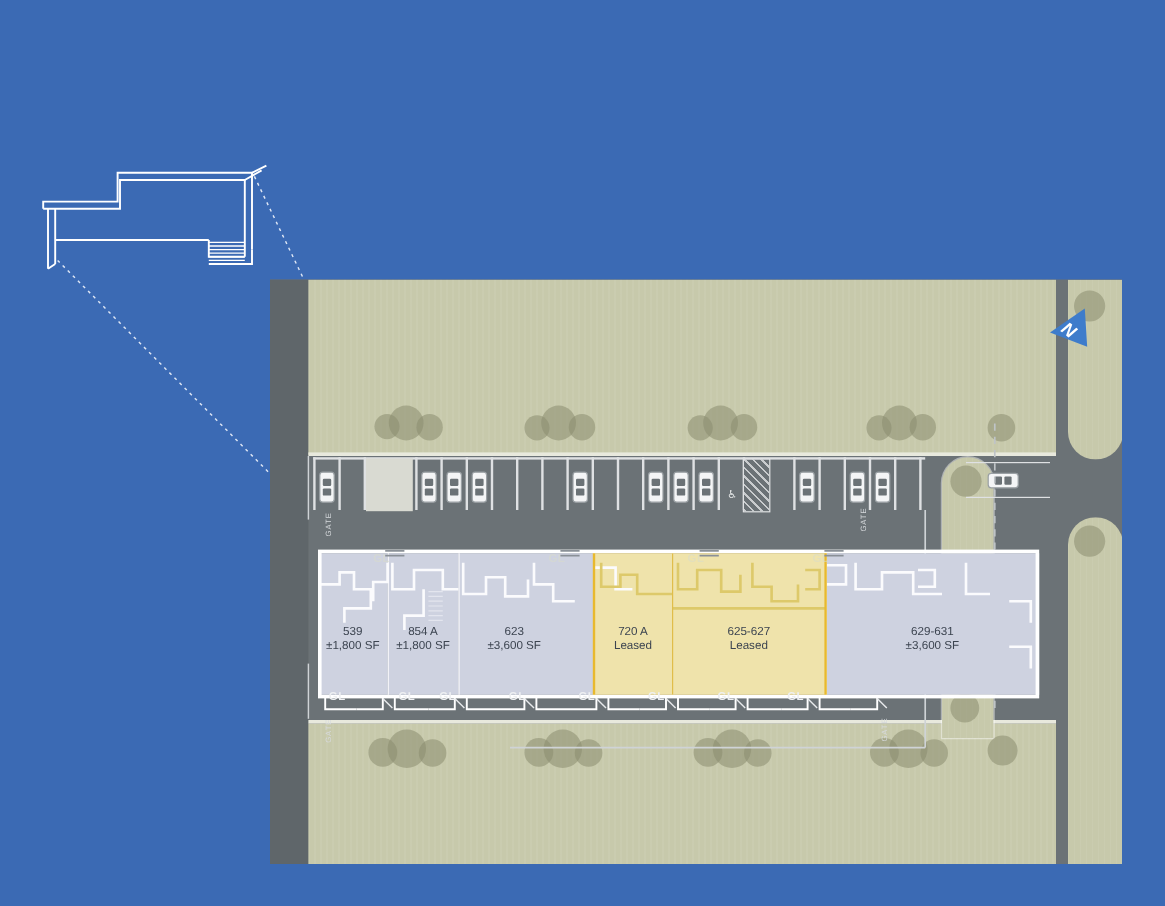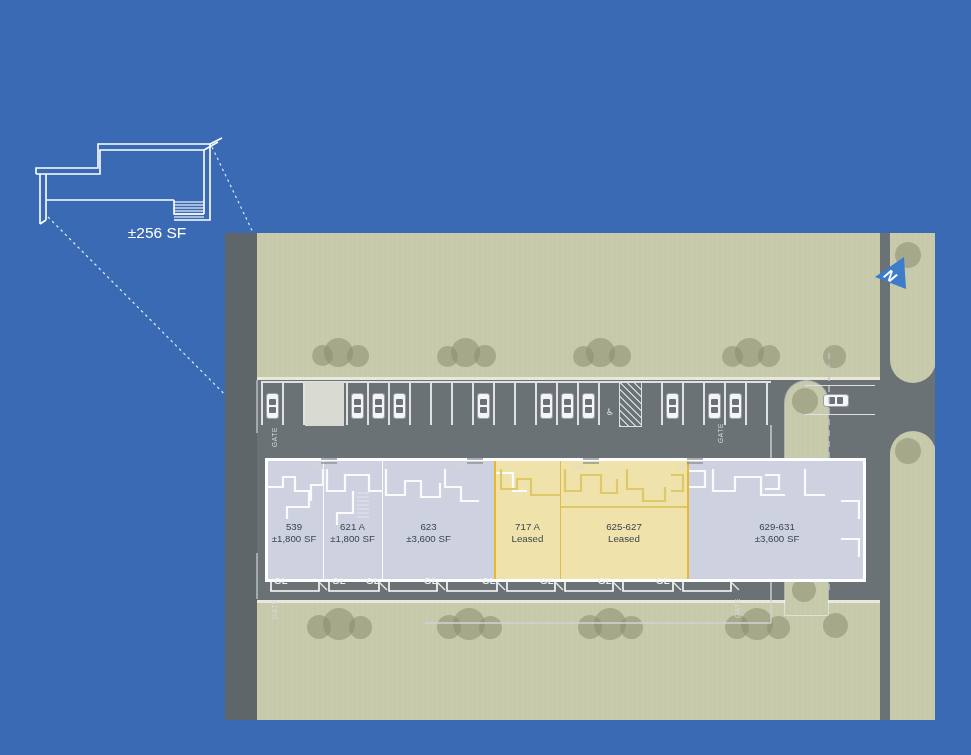--- a/index.html
+++ b/index.html
@@ -178,21 +178,20 @@
       <g fill="none" stroke="#ffffff" stroke-width="1.1">
         <path d="M152 74 L182 74"></path>
           <path d="M152 77 L182 77"></path>
         <path d="M152 80 L182 80"></path>
           <path d="M152 83 L182 83"></path>
         <path d="M152 86 L182 86"></path>
           <path d="M152 89 L182 89"></path>
       </g>
     </svg>
     <div class="mezz-label">
-      <div>±256 SF</div>
     </div>
   </div>
 
   <svg class="leaders">
     <g stroke="#dfe7f5" stroke-width="1.2" stroke-dasharray="2.5 3.5" fill="none">
       <path d="M212 147 L367 470"></path>
       <path d="M48 217 L300 470"></path>
     </g>
   </svg>
 
@@ -357,29 +356,29 @@
 
       <div class="unit-ol" style="left:229px;width:195px;"></div>
 
       <div class="bldg-outline"></div>
 
       <div class="unit-label" style="left:0px;width:58px;top:60px;">
         <div>539</div>
         <div>±1,800 SF</div>
       </div>
       <div class="unit-label" style="left:58px;width:59px;top:60px;">
-        <div>621 A</div>
+        <div>854 A</div>
         <div>±1,800 SF</div>
       </div>
       <div class="unit-label" style="left:117px;width:93px;top:60px;">
         <div>623</div>
         <div>±3,600 SF</div>
       </div>
       <div class="unit-label" style="left:230px;width:65px;top:60px;">
-        <div>717 A</div>
+        <div>720 A</div>
         <div>Leased</div>
       </div>
       <div class="unit-label" style="left:295px;width:128px;top:60px;">
         <div>625-627</div>
         <div>Leased</div>
       </div>
       <div class="unit-label" style="left:423px;width:178px;top:60px;">
         <div>629-631</div>
         <div>±3,600 SF</div>
       </div>

